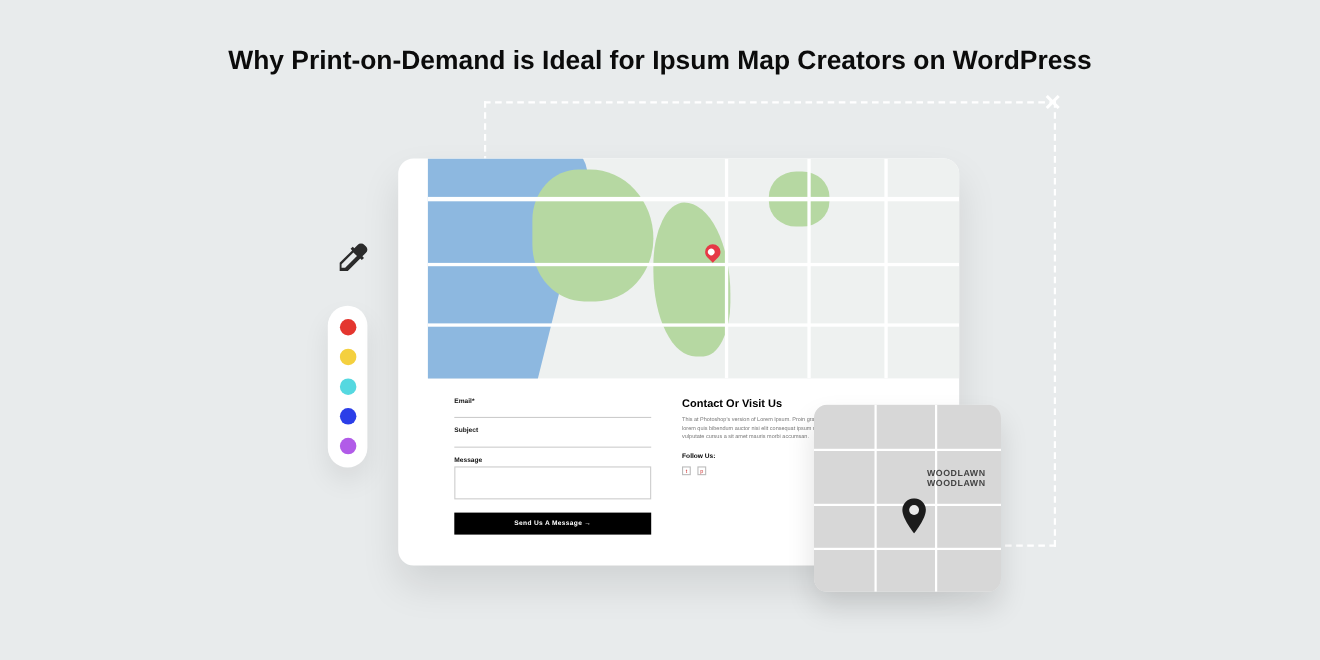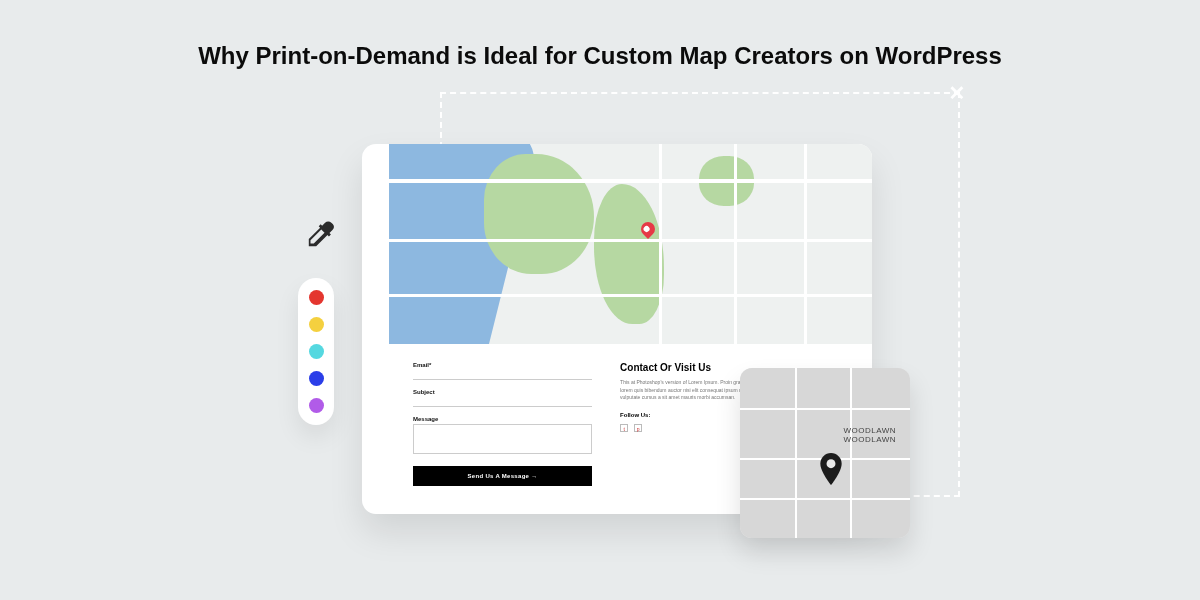--- a/index.html
+++ b/index.html
@@ -156,21 +156,21 @@
         linear-gradient(#fff,#fff) 0 130px/100% 2px no-repeat,
         linear-gradient(#fff,#fff) 55px 0/2px 100% no-repeat,
         linear-gradient(#fff,#fff) 110px 0/2px 100% no-repeat,
         #d7d7d7;
     }
     .thumb-label {
       position:absolute;
       top: 58px;
       right: 14px;
       font-size: 8px;
-      font-weight: 400;
+      font-weight: 700;
       letter-spacing: 0.5px;
       color: #444;
       text-align: center;
       line-height: 1.15;
     }
     .thumb-pin {
       position: absolute;
       top: 85px;
       left: 78px;
     }
@@ -197,21 +197,21 @@
     }
     .swatch {
       width: 15px;
       height: 15px;
       border-radius: 50%;
     }
   </style>
 </head>
 <body>
 
-<h1 class="headline">Why Print-on-Demand is Ideal for Custom Map Creators on WordPress</h1>
+<h1 class="headline">Why Print-on-Demand is Ideal for Ipsum Map Creators on WordPress</h1>
 
 <div class="selection-box"></div>
 <div class="close-handle">✕</div>
 
 <div class="eyedropper">
   <svg viewBox="0 0 24 24" width="34" height="40">
     <path fill="#2b2b2b" d="M20.7 3.3a3.1 3.1 0 0 0-4.4 0l-2.1 2.1-1-1-1.4 1.4 1 1-8 8V20h5.2l8-8 1 1 1.4-1.4-1-1 2.1-2.1a3.1 3.1 0 0 0 .2-4.2zM8.3 18H6v-2.3l7.6-7.6 2.3 2.3L8.3 18z"></path>
   </svg>
 </div>
 

